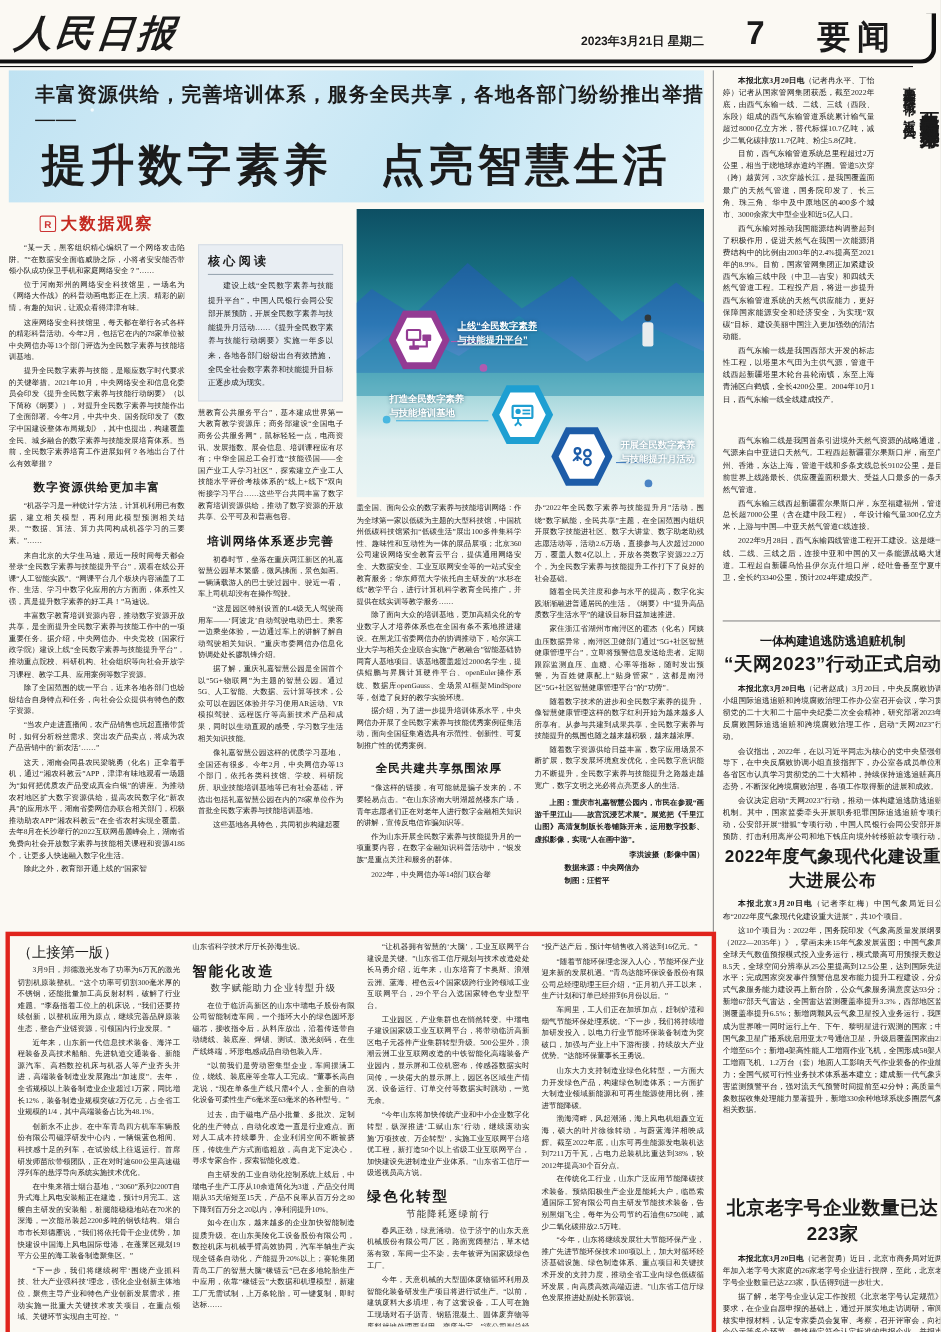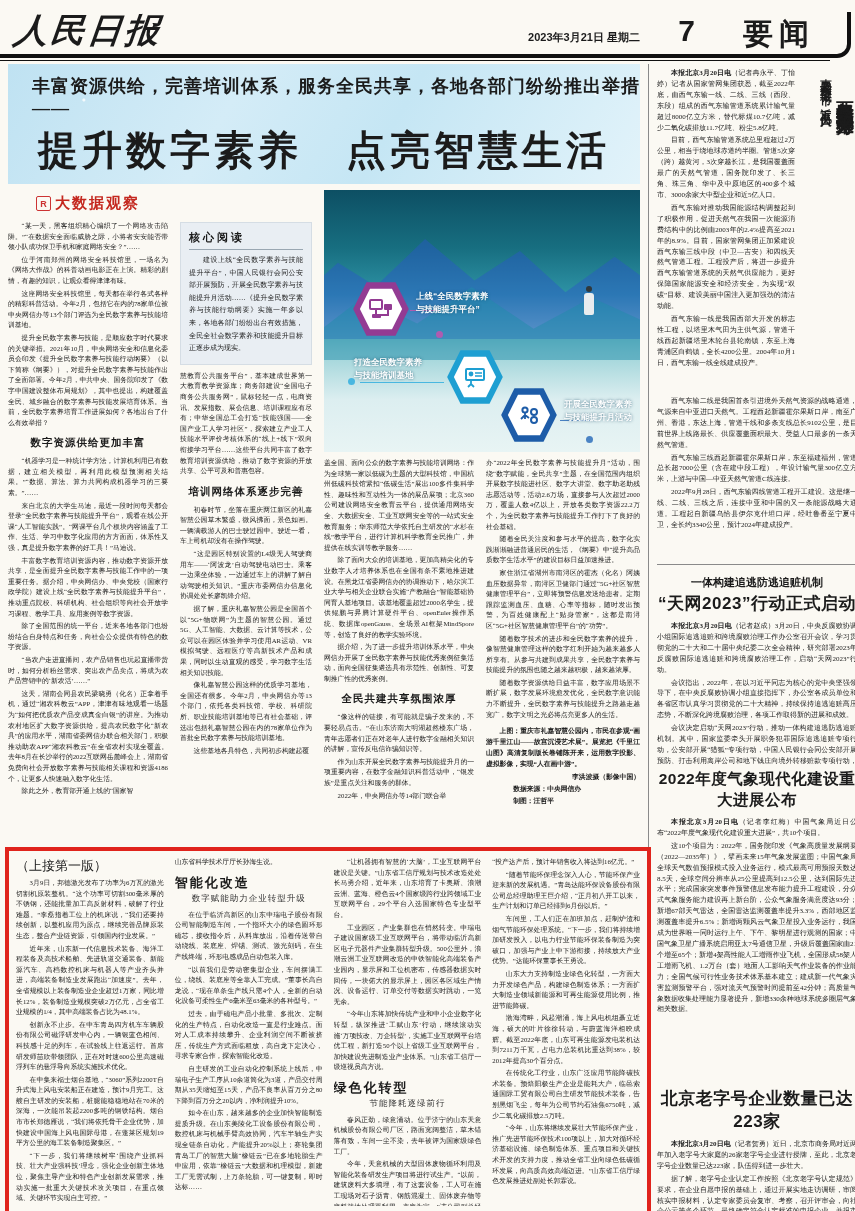--- a/index.html
+++ b/index.html
@@ -172,21 +172,21 @@
               <svg width="26" height="22" viewBox="0 0 26 22">
             <rect x="2" y="2" width="12" height="9" rx="1" fill="none" stroke="#933b93" stroke-width="2"></rect>
             <rect x="16" y="6" width="8" height="6" rx="1" fill="#933b93"></rect>
             <path d="M8 11 L8 17 L20 17 L20 12" stroke="#933b93" stroke-width="2" fill="none"></path>
             <rect x="4" y="16" width="9" height="4" rx="1" fill="#933b93"></rect>
               </svg>
             </div>
         </div>
         <div class="badge-line" style="left:86px;top:120px;width:30px;border-color:#b05bb0;"></div>
         <div class="badge-dot" style="left:112px;top:141px;background:#b05bb0;"></div>
-        <div class="badge-label" style="left:92px;top:100px;">上线“全民数字素养
+        <div class="badge-label" style="left:92px;top:100px;text-decoration:underline;">上线“全民数字素养
 与技能提升平台”</div>
 
         <div class="hex" style="left:122px;top:158px;background:#1e9fd2;">
           <div class="inner">
               <svg width="24" height="22" viewBox="0 0 24 22">
             <rect x="3" y="3" width="18" height="11" rx="1" fill="none" stroke="#1e9fd2" stroke-width="2"></rect>
             <circle cx="8" cy="8" r="2.4" fill="#1e9fd2"></circle>
             <path d="M12 7 h7 M12 10 h7" stroke="#1e9fd2" stroke-width="1.6"></path>
             <path d="M8 14 v5 M5 21 l3 -3 l3 3" stroke="#1e9fd2" stroke-width="1.8" fill="none"></path>
               </svg>

